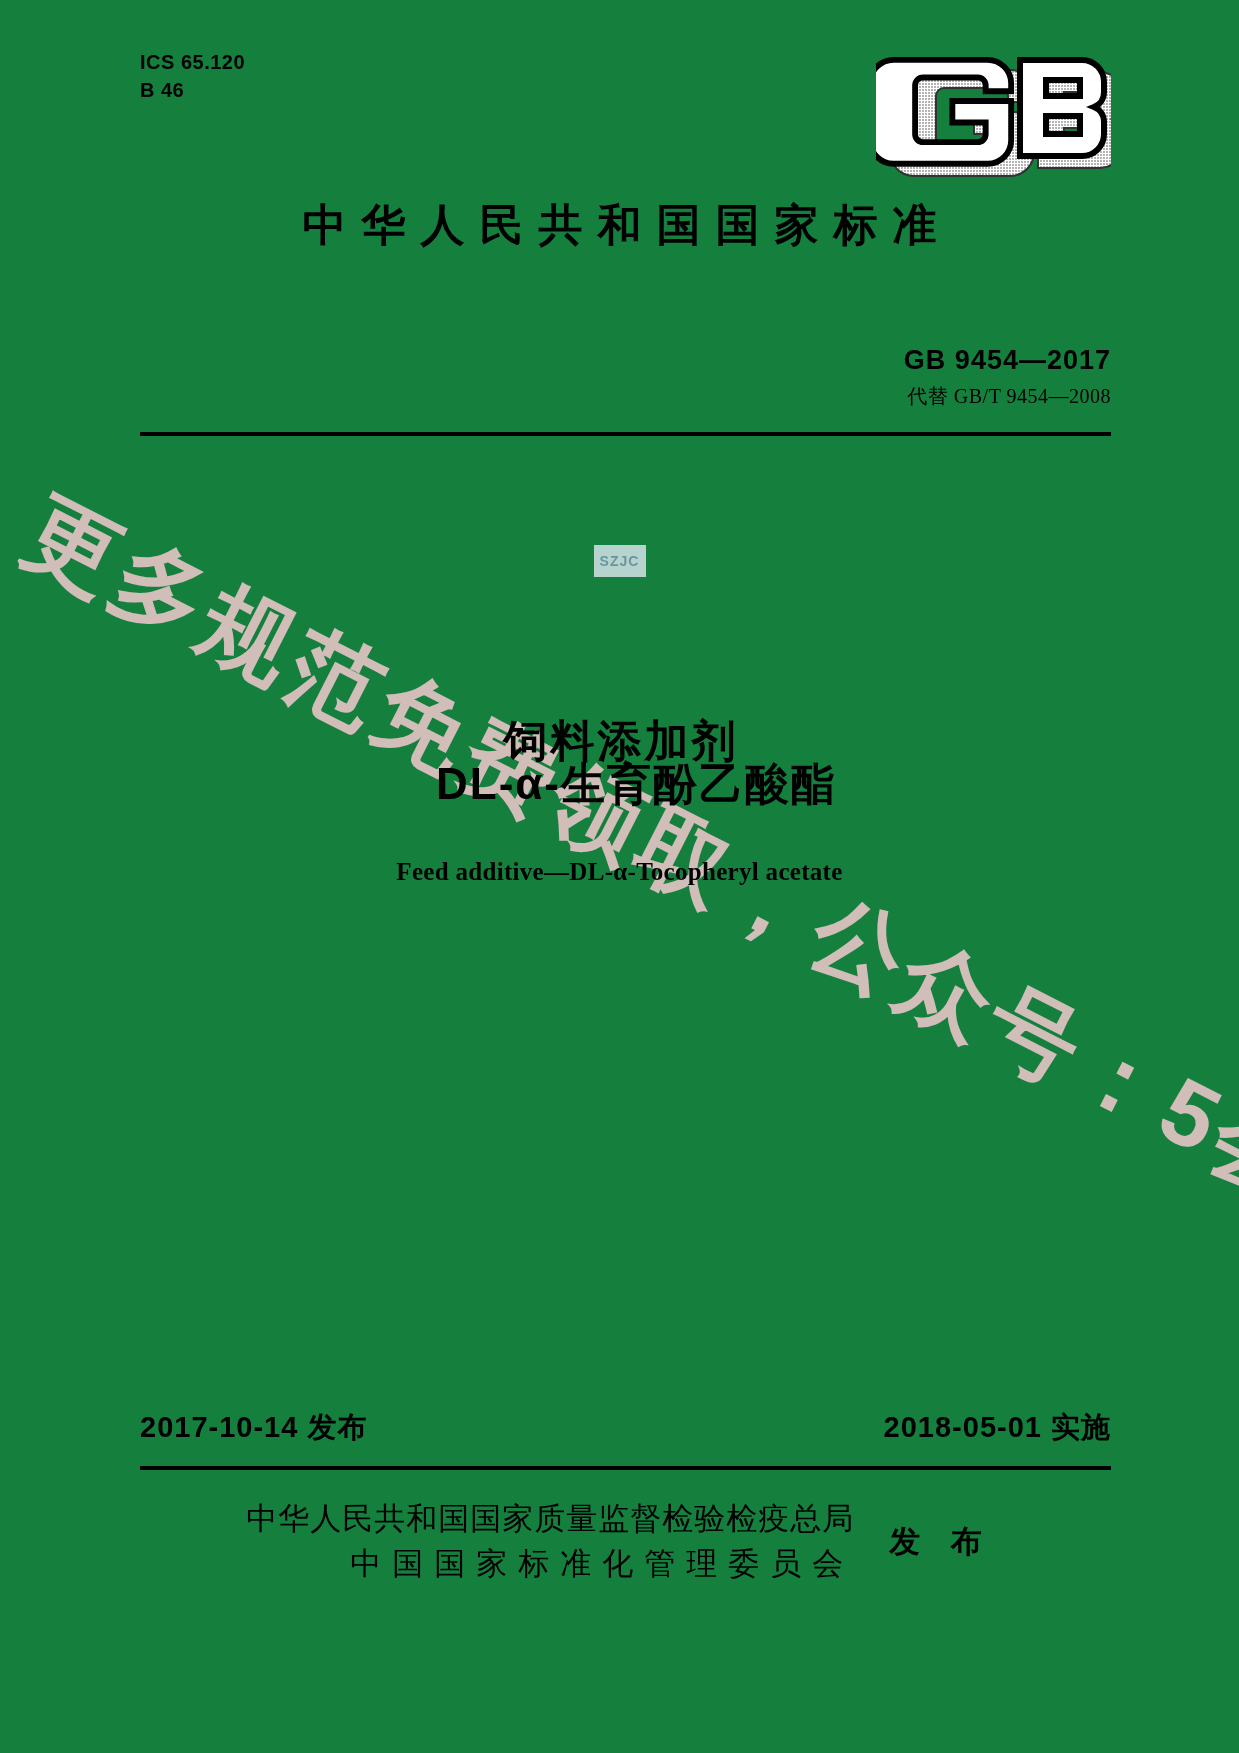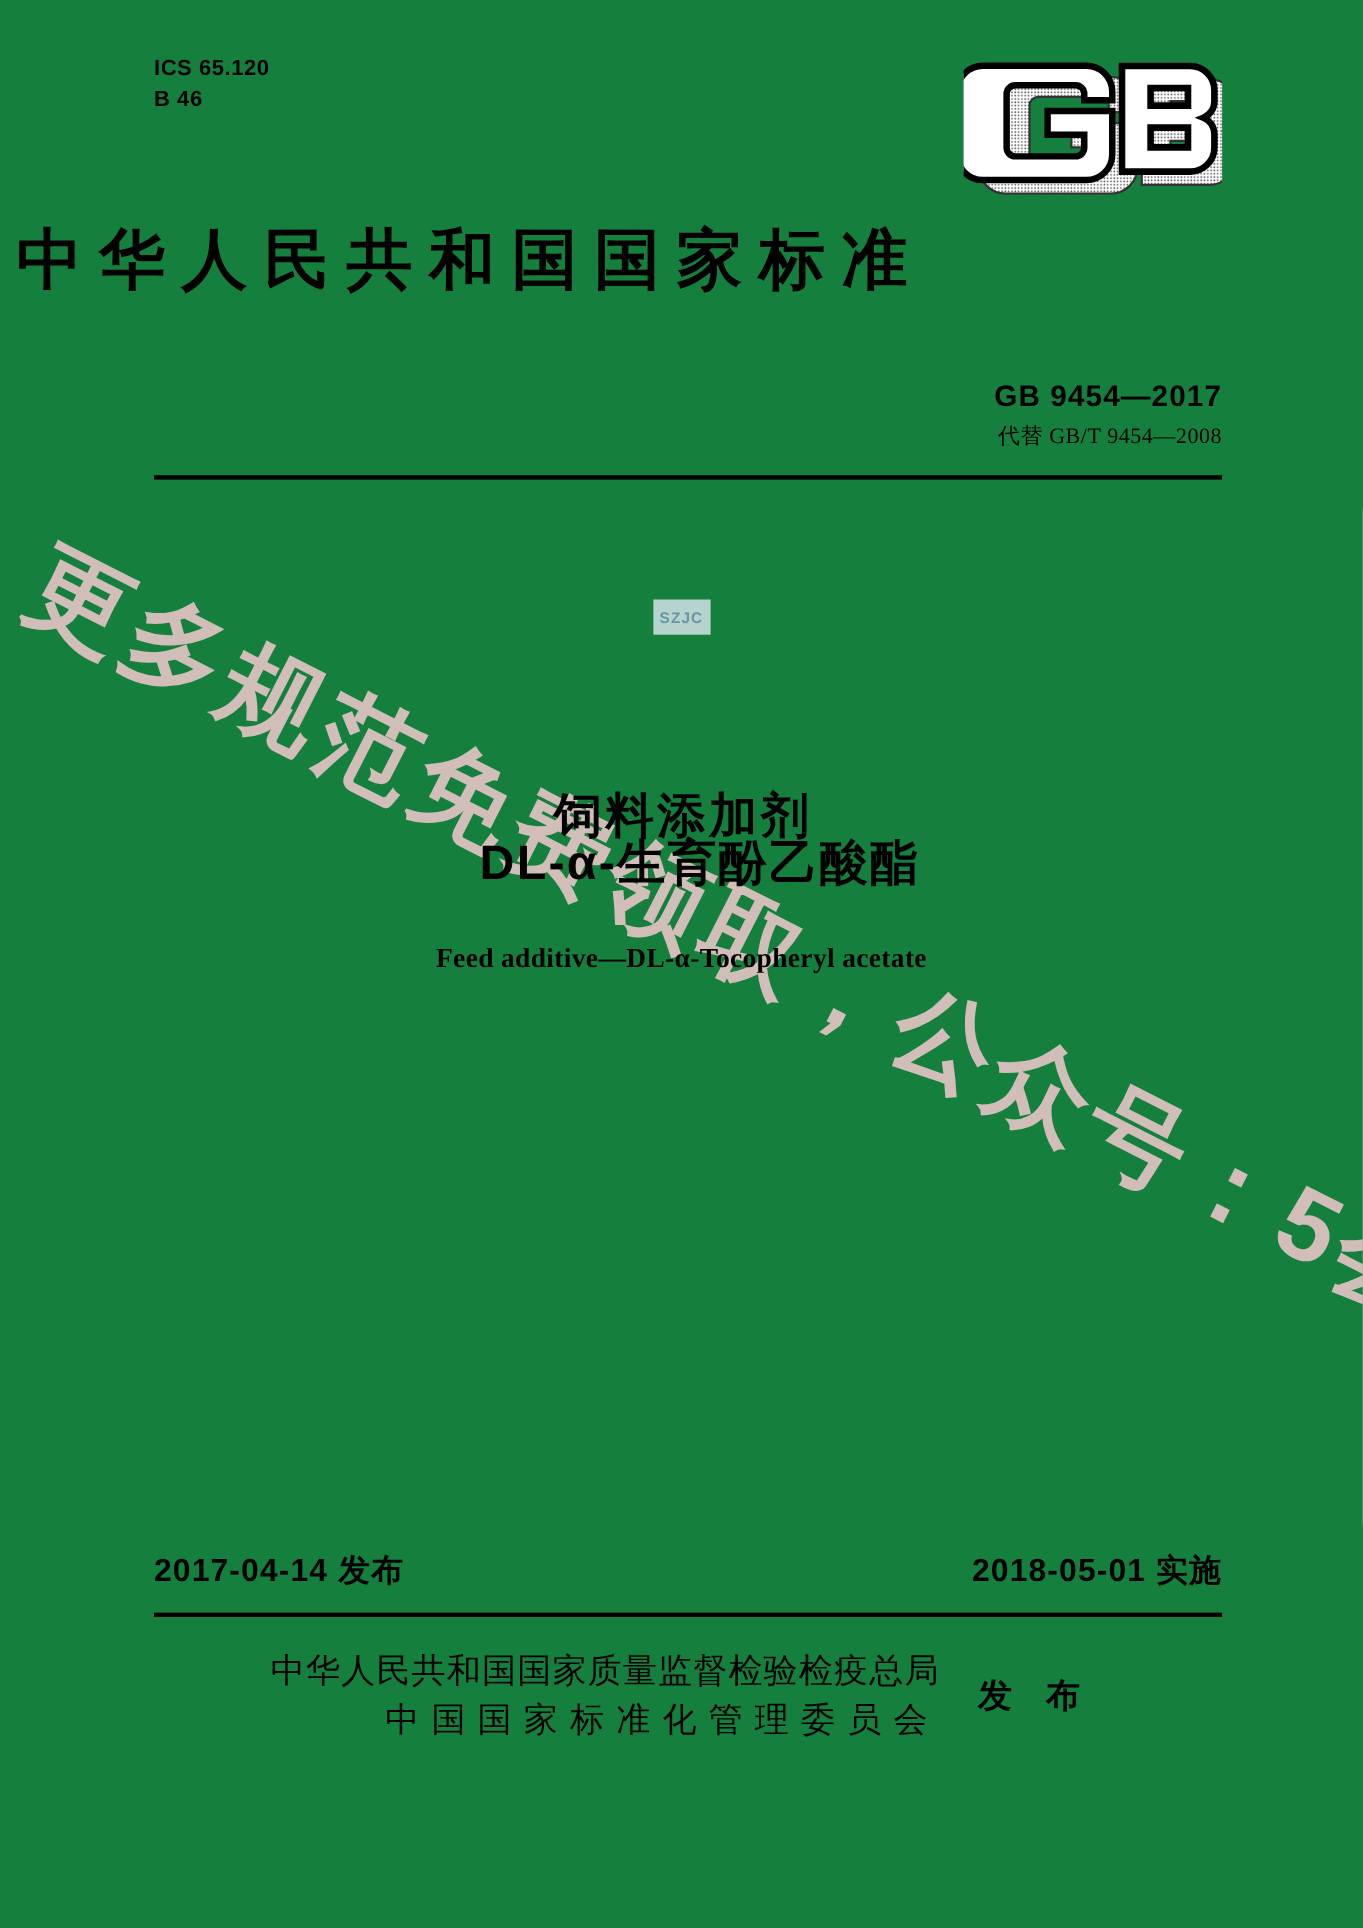--- a/index.html
+++ b/index.html
@@ -39,23 +39,24 @@
     width: 235px;
     height: 125px;
   }
 
   
   .national-title {
     position: absolute;
     left: 0;
     right: 0;
     top: 196px;
-    font-family: "Liberation Sans", sans-serif;
-    font-weight: bold;
-    font-size: 60px;
+    text-align: center;
+    font-family: "Liberation Sans", sans-serif;
+    font-weight: bold;
+    font-size: 44px;
     letter-spacing: 15px;
     text-indent: 15px;
     color: #000;
   }
 
   
   .std-no {
     position: absolute;
     right: 128px;
     top: 345px;
@@ -265,21 +266,21 @@
   <div class="rule-top"></div>
 
   <div class="mini-logo">SZJC</div>
 
   <div class="watermark">更多规范免费领取，公众号：5会安全</div>
 
   <div class="doc-title-cn1">饲料添加剂</div>
   <div class="doc-title-cn2">DL-α-生育酚乙酸酯</div>
   <div class="doc-title-en">Feed additive—DL-α-Tocopheryl acetate</div>
 
-  <div class="date-publish">2017-04-14 发布</div>
+  <div class="date-publish">2017-10-14 发布</div>
   <div class="date-implement">2018-05-01 实施</div>
 
   <div class="rule-bottom"></div>
 
   <div class="issuer">
     <div class="issuer-names">
       <div class="line1">中华人民共和国国家质量监督检验检疫总局</div>
       <div class="line2">中国国家标准化管理委员会</div>
     </div>
     <div class="issuer-action">发 布</div>

